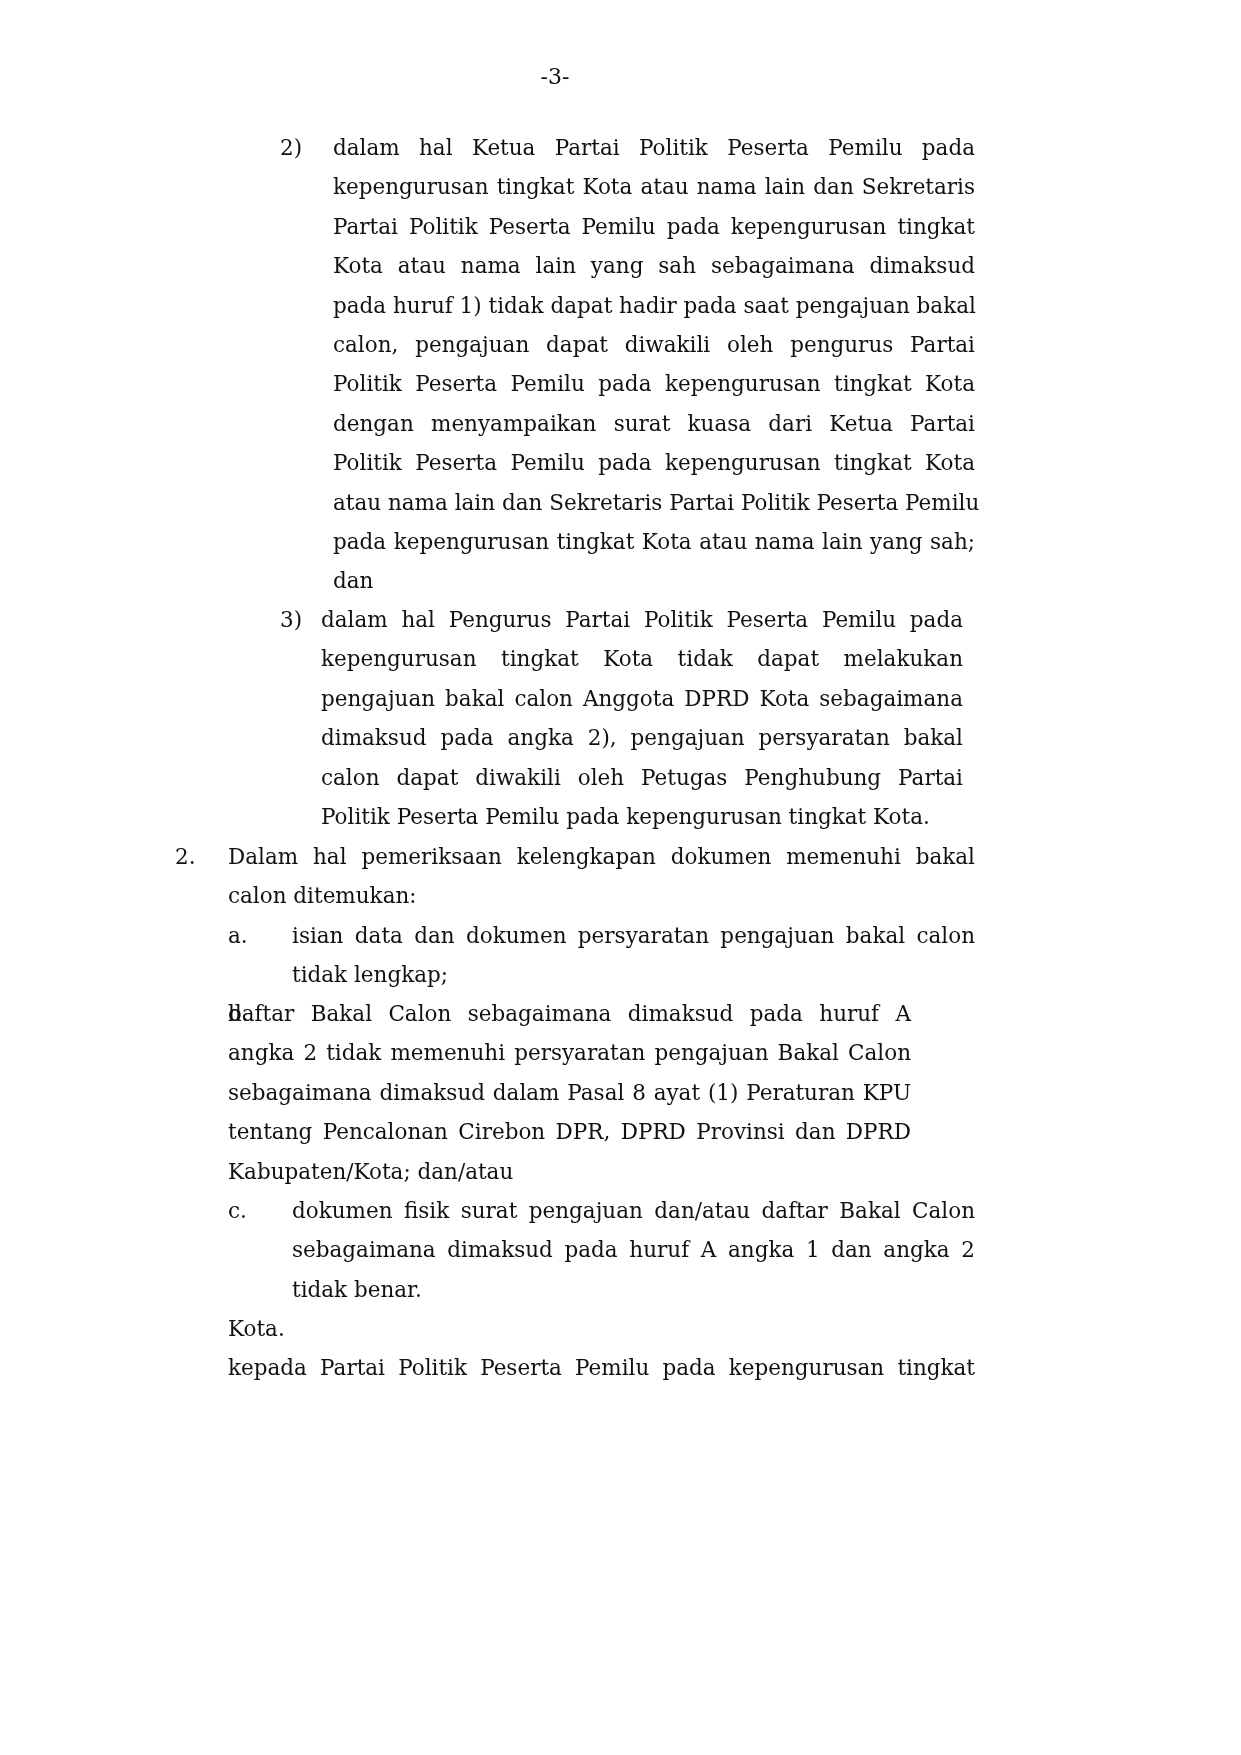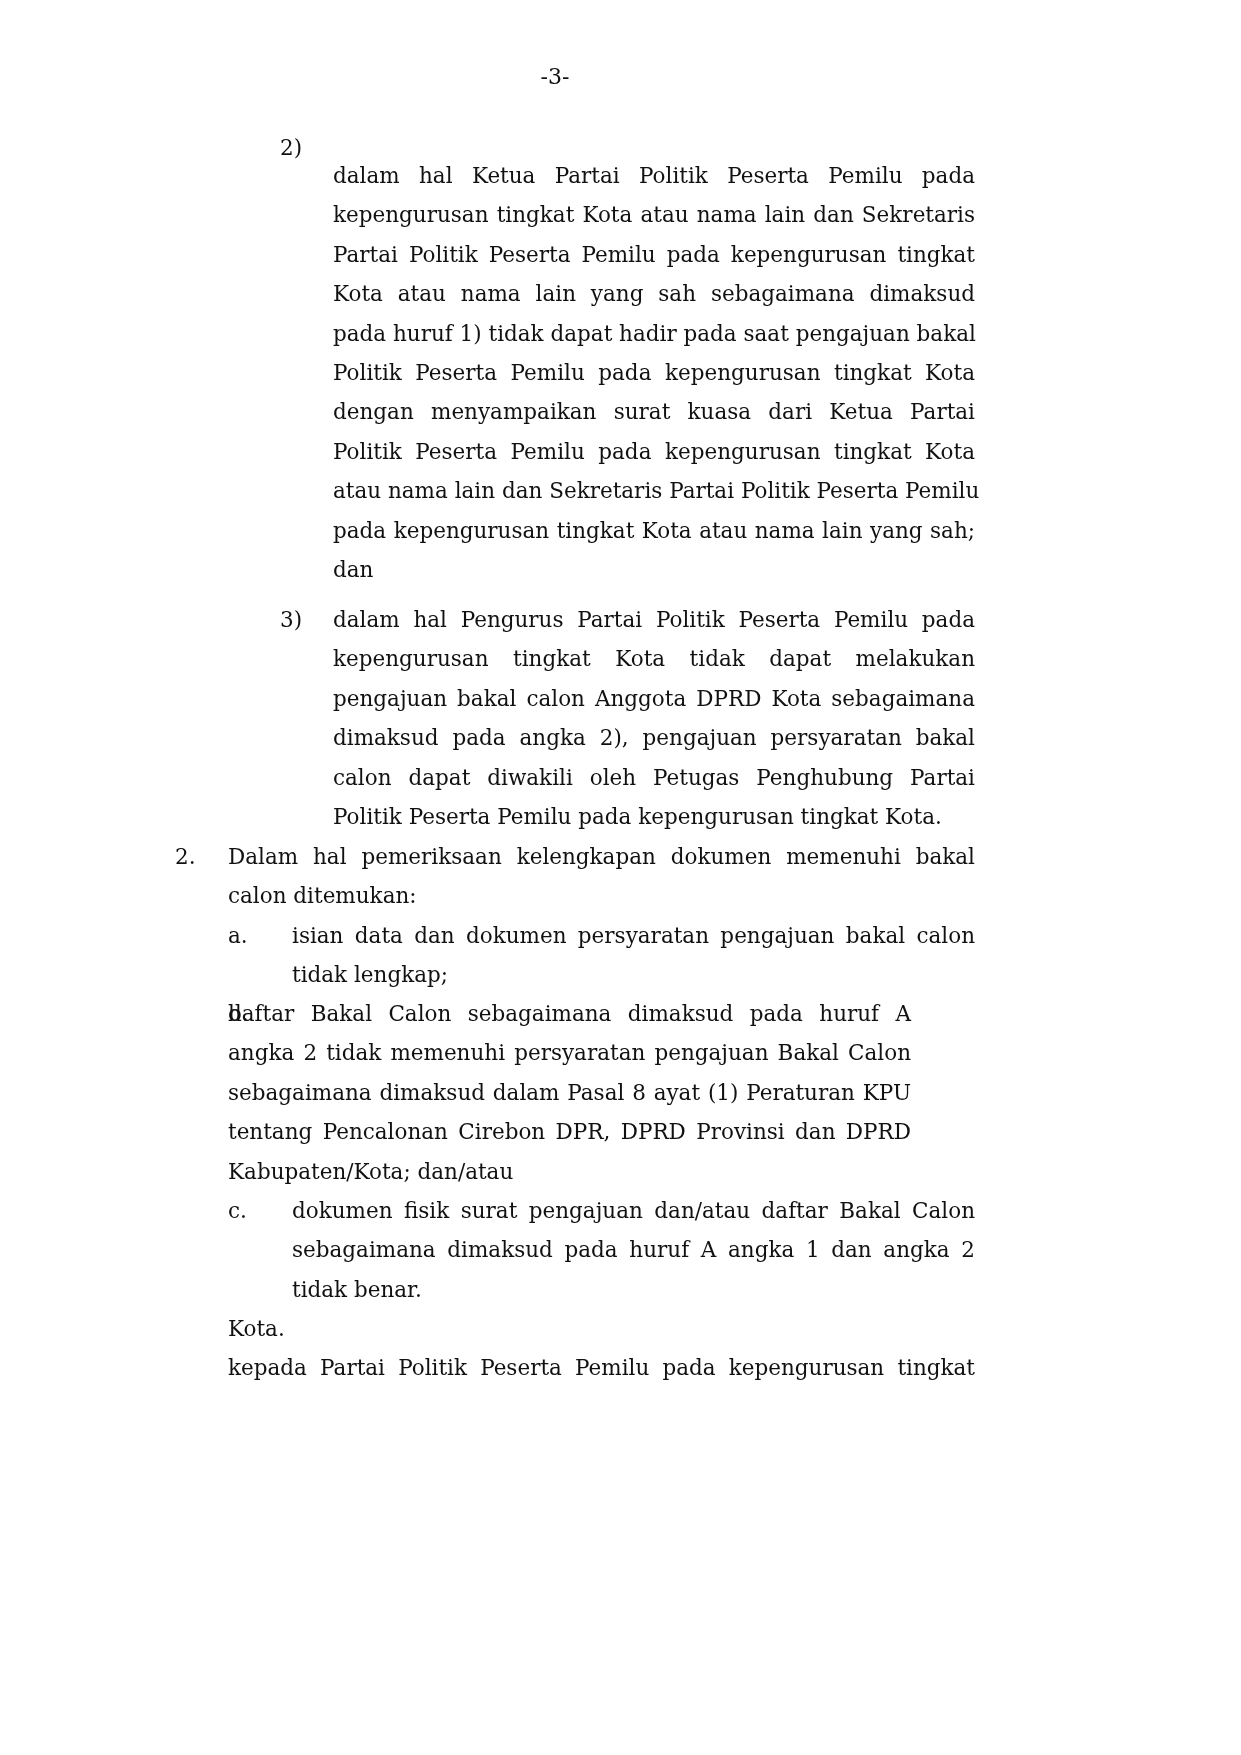--- a/index.html
+++ b/index.html
@@ -13,38 +13,39 @@
   .text .ln { display:block; text-align:justify; text-align-last:justify; white-space:nowrap; }
   .text .ln.last { text-align-last:left; }
 </style>
 </head>
 <body>
 
 <div class="page-num">-3-</div>
 
 <div class="block" style="top:128px; left:280px; width:695px;">
   <span class="marker">2)</span>
-  <div class="text" style="margin-left:53px; width:642px;margin-top:28px;">
+  <div class="text" style="margin-left:53px; width:642px;">
     <span class="ln">dalam hal Ketua Partai Politik Peserta Pemilu pada</span>
     <span class="ln">kepengurusan tingkat Kota atau nama lain dan Sekretaris</span>
     <span class="ln">Partai Politik Peserta Pemilu pada kepengurusan tingkat</span>
     <span class="ln">Kota atau nama lain yang sah sebagaimana dimaksud</span>
     <span class="ln">pada huruf 1) tidak dapat hadir pada saat pengajuan bakal</span>
+    <span class="ln">calon, pengajuan dapat diwakili oleh pengurus Partai</span>
     <span class="ln">Politik Peserta Pemilu pada kepengurusan tingkat Kota</span>
     <span class="ln">dengan menyampaikan surat kuasa dari Ketua Partai</span>
     <span class="ln">Politik Peserta Pemilu pada kepengurusan tingkat Kota</span>
     <span class="ln">atau nama lain dan Sekretaris Partai Politik Peserta Pemilu</span>
     <span class="ln">pada kepengurusan tingkat Kota atau nama lain yang sah;</span>
     <span class="ln last">dan</span>
   </div>
 </div>
 
 <div class="block" style="top:600px; left:280px; width:695px;">
   <span class="marker">3)</span>
-  <div class="text" style="margin-left:53px; width:642px;">
+  <div class="text" style="margin-left:41px; width:642px;">
     <span class="ln">dalam hal Pengurus Partai Politik Peserta Pemilu pada</span>
     <span class="ln">kepengurusan tingkat Kota tidak dapat melakukan</span>
     <span class="ln">pengajuan bakal calon Anggota DPRD Kota sebagaimana</span>
     <span class="ln">dimaksud pada angka 2), pengajuan persyaratan bakal</span>
     <span class="ln">calon dapat diwakili oleh Petugas Penghubung Partai</span>
     <span class="ln last">Politik Peserta Pemilu pada kepengurusan tingkat Kota.</span>
   </div>
 </div>
 
 <div class="block" style="top:837px; left:175px; width:800px;">

